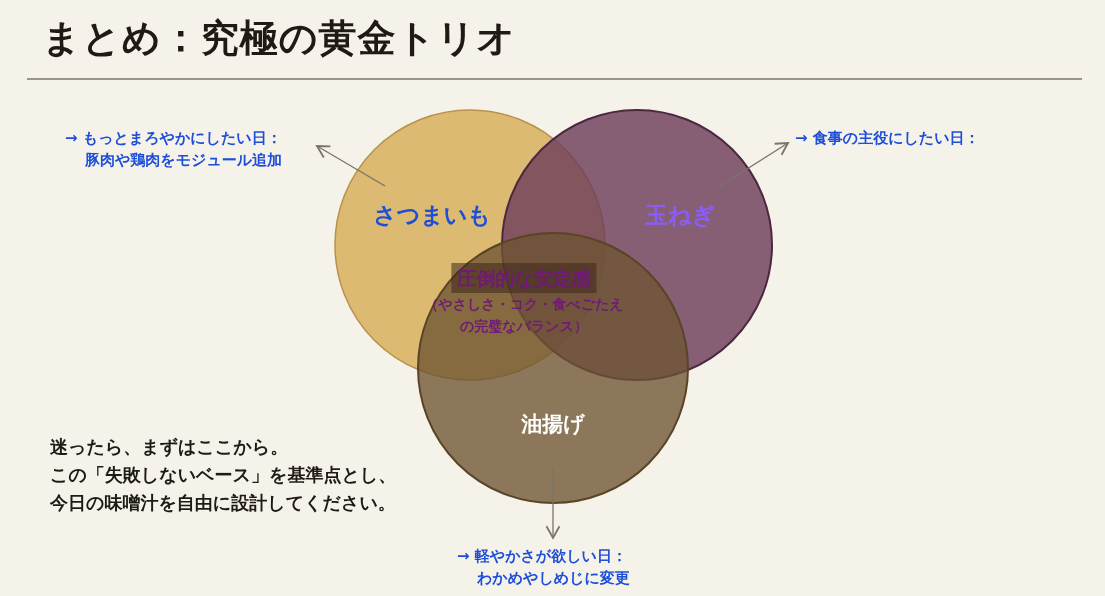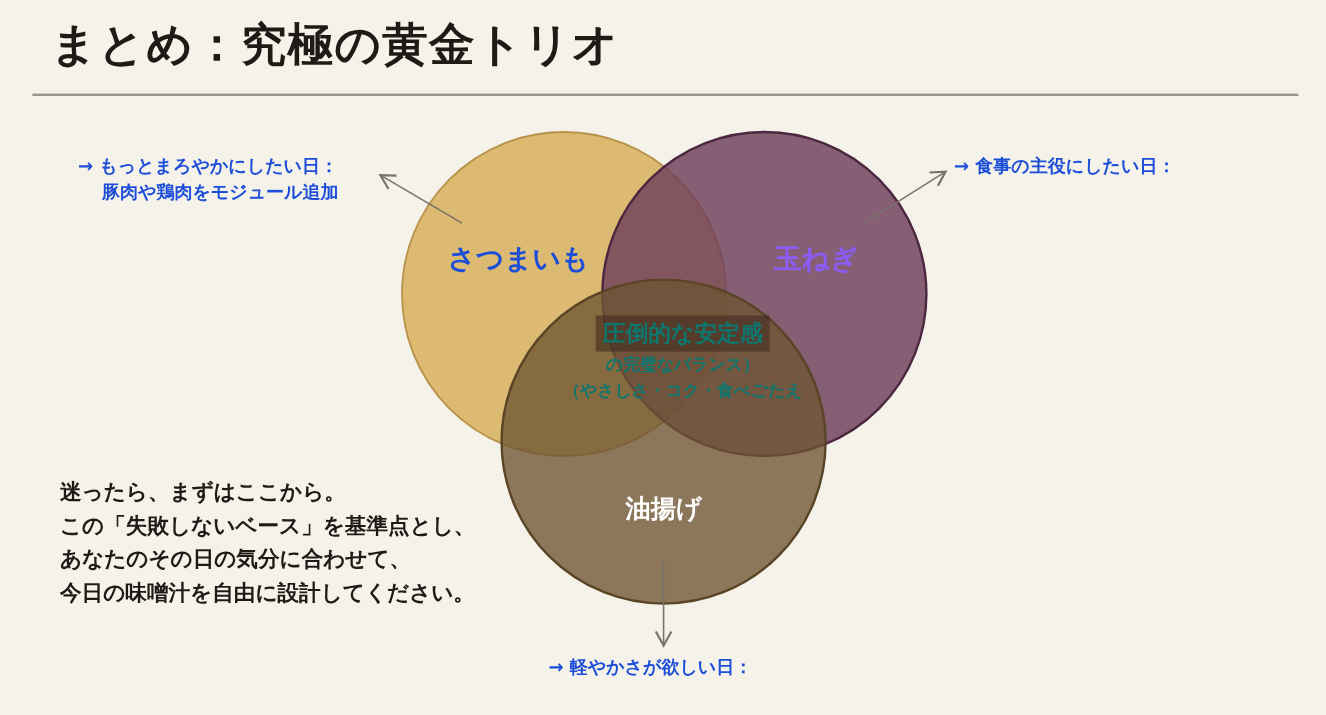--- a/index.html
+++ b/index.html
@@ -24,30 +24,30 @@
     .note {
       position: absolute; font-size: 15px; font-weight: bold;
       line-height: 22px; color: #1d4ed8; white-space: nowrap;
     }
     .note .line2 { display: block; padding-left: 20px; }
     .label {
       position: absolute; font-weight: bold; text-align: center;
       white-space: nowrap; transform: translateX(-50%);
     }
     .center-box {
-      position: absolute; left: 569px; top: 263px; transform: translateX(-50%);
-      text-align: center; color: #0f766e; white-space: nowrap;
+      position: absolute; left: 524px; top: 263px; transform: translateX(-50%);
+      text-align: center; color: #701a75; white-space: nowrap;
     }
     .center-title {
       display: inline-block; background: rgba(60,38,28,0.55);
       font-size: 19px; font-weight: bold; padding: 2px 6px; line-height: 26px;
     }
     .center-sub { font-size: 14px; font-weight: bold; line-height: 22px; }
     .bottom-text {
-      position: absolute; left: 50px; top: 397px;
+      position: absolute; left: 50px; top: 433px;
       font-size: 18px; font-weight: bold; line-height: 28px; color: #1e1a16;
     }
   </style>
 </head>
 <body>
 
 <h1 class="title">まとめ：究極の黄金トリオ</h1>
 <div class="rule"></div>
 
 <svg class="venn" width="1105" height="596" viewBox="0 0 1105 596">
@@ -65,35 +65,35 @@
   <line x1="720" y1="186" x2="788" y2="143" stroke="#7a7368" stroke-width="1.3" marker-end="url(#arrowhead)"></line>
   <line x1="553" y1="468" x2="553" y2="538" stroke="#7a7368" stroke-width="1.3" marker-end="url(#arrowhead)"></line>
 </svg>
 
 <div class="label" style="left:432px; top:200px; font-size:23px; color:#1d4ed8;">さつまいも</div>
 <div class="label" style="left:680px; top:200px; font-size:23px; color:#8b5cf6;">玉ねぎ</div>
 <div class="label" style="left:553px; top:410px; font-size:21px; color:#ffffff;">油揚げ</div>
 
 <div class="center-box">
   <div class="center-title">圧倒的な安定感</div>
+  <div class="center-sub">（やさしさ・コク・食べごたえ</div>
   <div class="center-sub">の完璧なバランス）</div>
-  <div class="center-sub">（やさしさ・コク・食べごたえ</div>
 </div>
 
 <div class="note" style="left:65px; top:127px;">
   <span>→ もっとまろやかにしたい日：</span>
   <span class="line2">豚肉や鶏肉をモジュール追加</span>
 </div>
 
 <div class="note" style="left:795px; top:127px;">
   <span>→ 食事の主役にしたい日：</span>
 </div>
 
 <div class="note" style="left:457px; top:545px;">
   <span>→ 軽やかさが欲しい日：</span>
+  <span class="line2">わかめやしめじに変更</span>
 </div>
 
 <div class="bottom-text">
   <div>迷ったら、まずはここから。</div>
   <div>この「失敗しないベース」を基準点とし、</div>
-  <div>あなたのその日の気分に合わせて、</div>
   <div>今日の味噌汁を自由に設計してください。</div>
 </div>
 
 </body></html>

